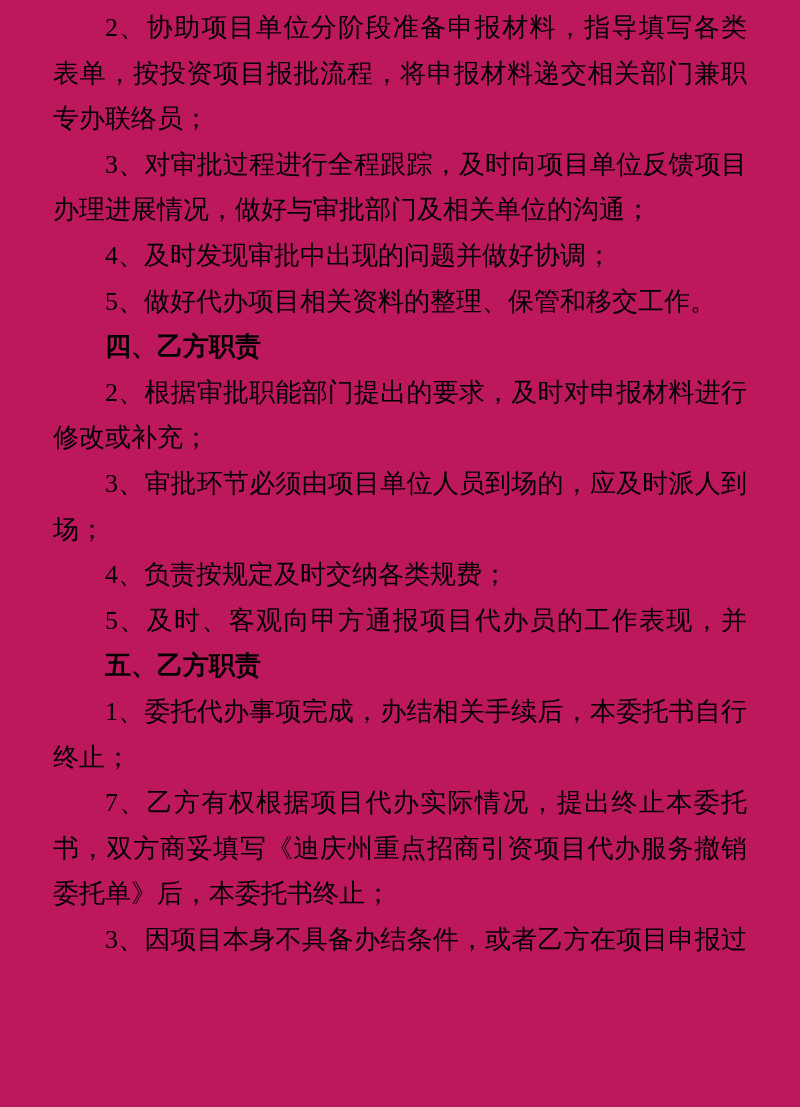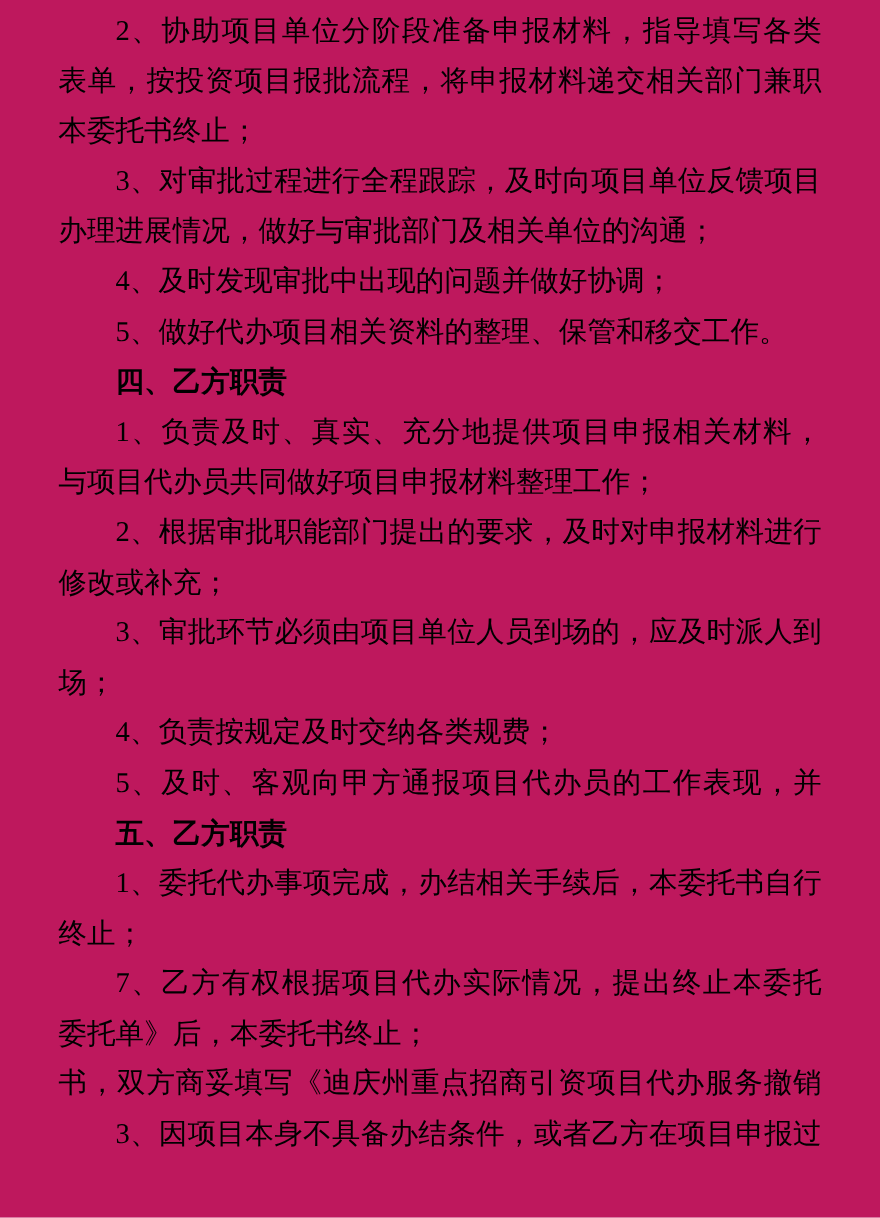--- a/index.html
+++ b/index.html
@@ -42,38 +42,34 @@
   }
 </style>
 </head>
 <body>
 
 <div class="page">
   <div class="doc-body">
       <div class="para body">
         <div class="line indent just">2、协助项目单位分阶段准备申报材料，指导填写各类</div>
         <div class="line just">表单，按投资项目报批流程，将申报材料递交相关部门兼职</div>
-        <div class="line">本委托书终止；</div>
+        <div class="line">专办联络员；</div>
       </div>
       <div class="para body">
         <div class="line indent just">3、对审批过程进行全程跟踪，及时向项目单位反馈项目</div>
         <div class="line">办理进展情况，做好与审批部门及相关单位的沟通；</div>
       </div>
       <div class="para body">
         <div class="line indent">4、及时发现审批中出现的问题并做好协调；</div>
       </div>
       <div class="para body">
         <div class="line indent">5、做好代办项目相关资料的整理、保管和移交工作。</div>
       </div>
       <div class="para heading">
         <div class="line indent">四、乙方职责</div>
-      </div>
-      <div class="para body">
-        <div class="line indent just">1、负责及时、真实、充分地提供项目申报相关材料，</div>
-        <div class="line">与项目代办员共同做好项目申报材料整理工作；</div>
       </div>
       <div class="para body">
         <div class="line indent just">2、根据审批职能部门提出的要求，及时对申报材料进行</div>
         <div class="line">修改或补充；</div>
       </div>
       <div class="para body">
         <div class="line indent just">3、审批环节必须由项目单位人员到场的，应及时派人到</div>
         <div class="line">场；</div>
       </div>
       <div class="para body">
@@ -84,20 +80,20 @@
       </div>
       <div class="para heading">
         <div class="line indent">五、乙方职责</div>
       </div>
       <div class="para body">
         <div class="line indent just">1、委托代办事项完成，办结相关手续后，本委托书自行</div>
         <div class="line">终止；</div>
       </div>
       <div class="para body">
         <div class="line indent just">7、乙方有权根据项目代办实际情况，提出终止本委托</div>
+        <div class="line just">书，双方商妥填写《迪庆州重点招商引资项目代办服务撤销</div>
         <div class="line">委托单》后，本委托书终止；</div>
-        <div class="line just">书，双方商妥填写《迪庆州重点招商引资项目代办服务撤销</div>
       </div>
       <div class="para body">
         <div class="line indent just">3、因项目本身不具备办结条件，或者乙方在项目申报过</div>
       </div>
     </div>
 </div>
 
 </body></html>

